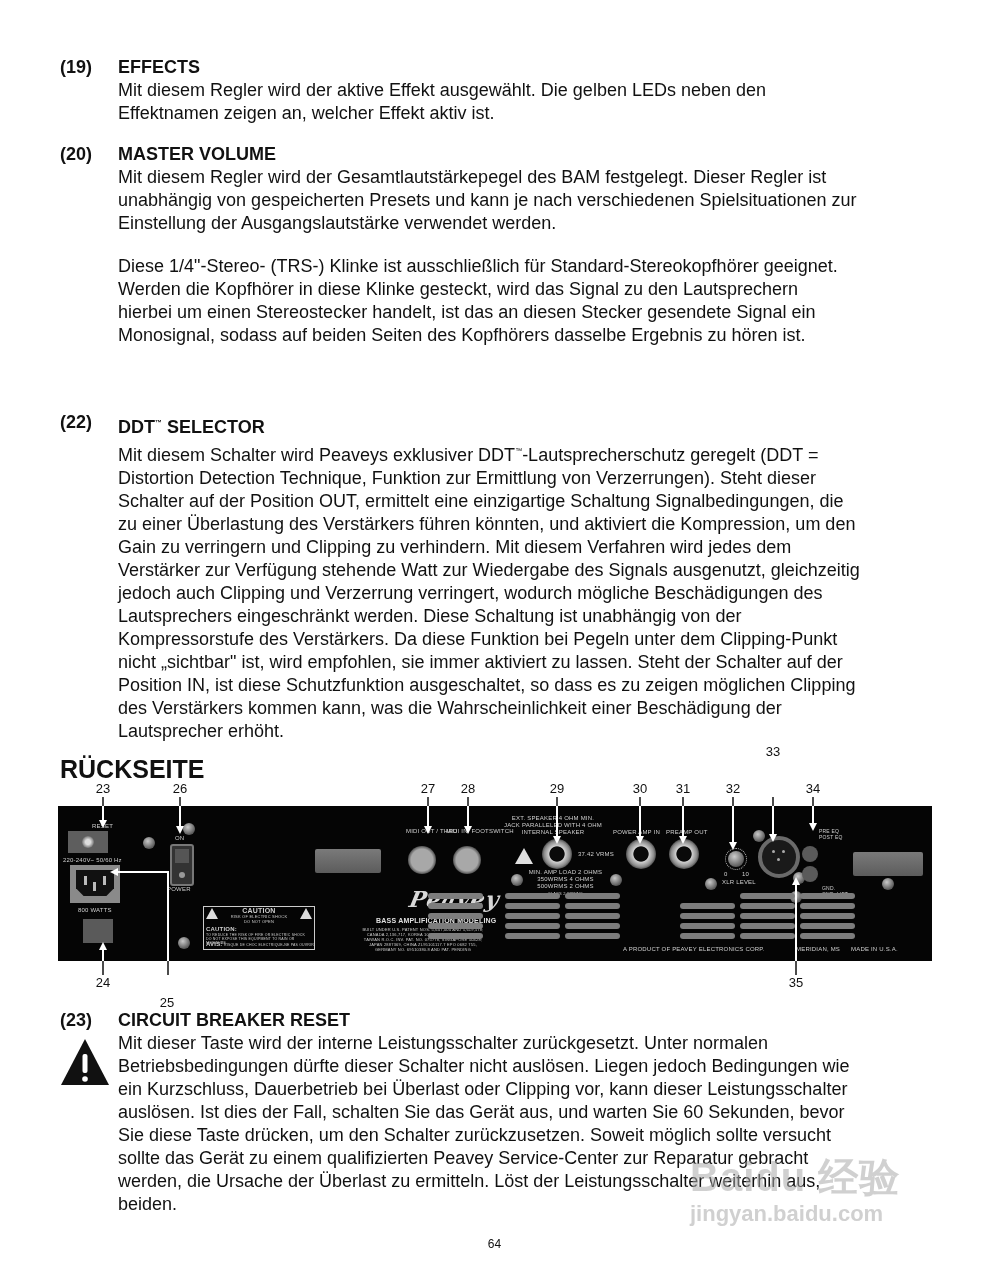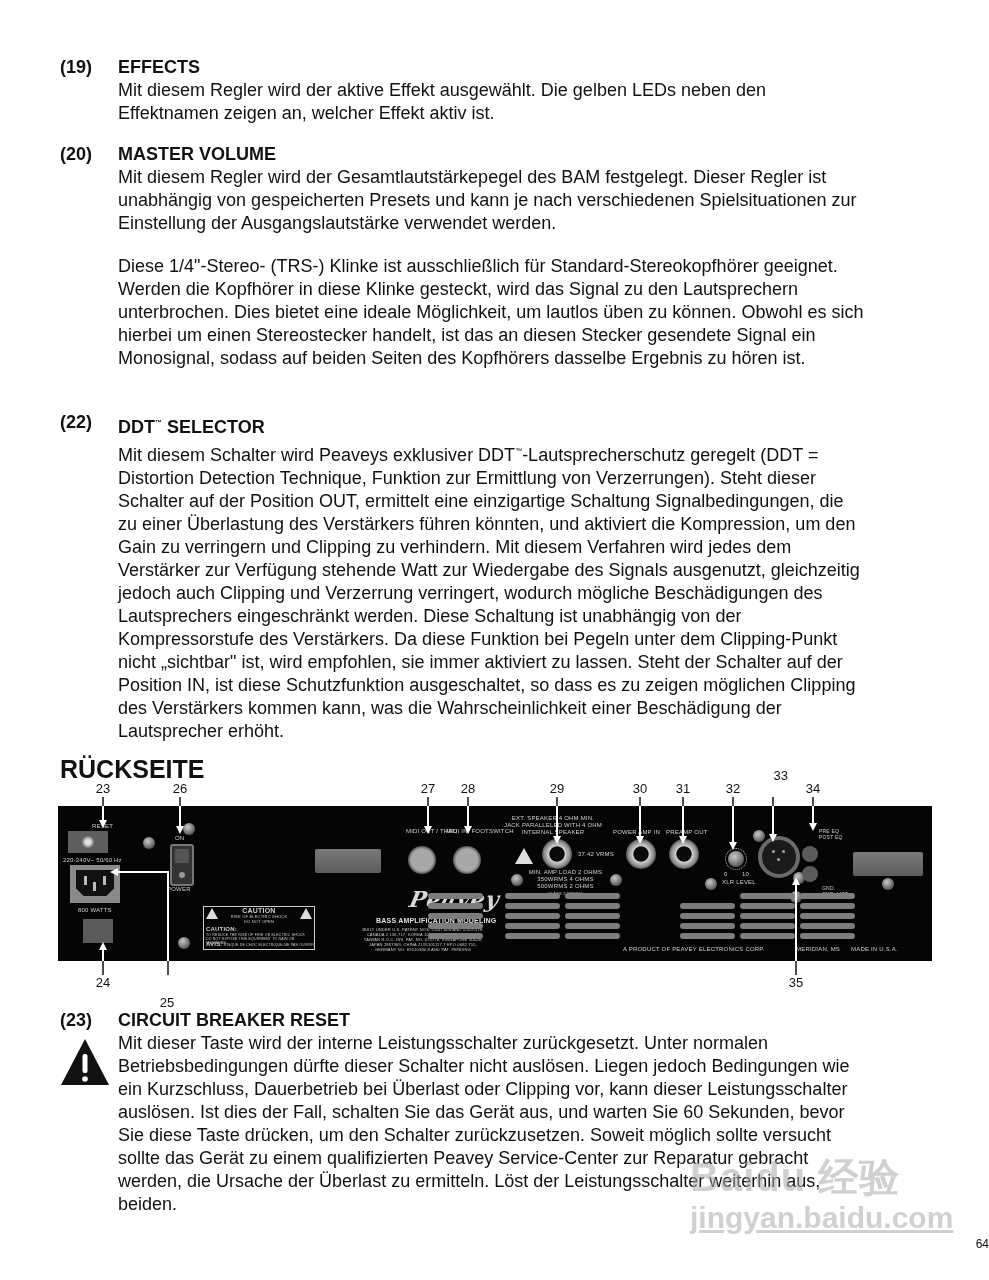--- a/index.html
+++ b/index.html
@@ -24,24 +24,24 @@
   .ptext { position: absolute; color: #cfcfcf; font-size: 6px; line-height: 7px; white-space: nowrap; letter-spacing: 0.2px; }
   .ptext.c { text-align: center; }
 
   .grille { position: absolute; width: 72px; height: 8px; border-radius: 4px; background: #7d7d7d; }
   .screw { position: absolute; width: 12px; height: 12px; border-radius: 50%; background: radial-gradient(circle at 40% 35%, #c9c9c9, #5a5a5a 70%); }
   .jack { position: absolute; width: 30px; height: 30px; border-radius: 50%; background: radial-gradient(circle, #0a0a0a 34%, #d0d0d0 38%, #8c8c8c 60%, #555 70%); }
   .din { position: absolute; width: 28px; height: 28px; border-radius: 50%; background: radial-gradient(circle, #a8a8a8 55%, #555 70%); }
   .blank-plate { position: absolute; height: 24px; background: linear-gradient(#7a7a7a, #5c5c5c); border-radius: 2px; }
 
   #warn-icon { position: absolute; left: 60px; top: 1038px; }
-  #page-number { position: absolute; top: 1237px; left: 0; width: 989px; text-align: right; font-size: 12px; }
+  #page-number { position: absolute; top: 1237px; left: 0; width: 989px; text-align: center; font-size: 12px; }
   #watermark { position: absolute; left: 690px; top: 1150px; color: rgba(170,170,170,0.55); font-weight: bold; }
   #watermark .wm-main { font-size: 40px; letter-spacing: 1px; }
-  #watermark .wm-sub { font-size: 30px; margin-top: -4px; text-decoration: underline; }
+  #watermark .wm-sub { font-size: 22px; margin-top: -4px; }
 </style>
 </head>
 <body>
 
 <div class="section" style="top:56px;">
   <div class="sec-head">
     <span class="sec-num">(19)</span>
     <span class="sec-title">EFFECTS</span>
   </div>
   <div class="sec-body">
@@ -59,21 +59,20 @@
     <p>Mit diesem Regler wird der Gesamtlautstärkepegel des BAM festgelegt. Dieser Regler ist</p>
     <p>unabhängig von gespeicherten Presets und kann je nach verschiedenen Spielsituationen zur</p>
     <p>Einstellung der Ausgangslautstärke verwendet werden.</p>
   </div>
 </div>
 
 <div class="section" style="top:255px;">
   <div class="sec-body">
     <p>Diese 1/4"-Stereo- (TRS-) Klinke ist ausschließlich für Standard-Stereokopfhörer geeignet.</p>
     <p>Werden die Kopfhörer in diese Klinke gesteckt, wird das Signal zu den Lautsprechern</p>
-    <p>unterbrochen. Dies bietet eine ideale Möglichkeit, um lautlos üben zu können. Obwohl es sich</p>
     <p>hierbei um einen Stereostecker handelt, ist das an diesen Stecker gesendete Signal ein</p>
     <p>Monosignal, sodass auf beiden Seiten des Kopfhörers dasselbe Ergebnis zu hören ist.</p>
   </div>
 </div>
 
 <div class="section" style="top:411px;">
   <div class="sec-head">
     <span class="sec-num">(22)</span>
     <span class="sec-title"><span>DDT</span><sup class="tm">™</sup><span> SELECTOR</span></span>
   </div>
@@ -97,21 +96,21 @@
 <div id="rear-heading">RÜCKSEITE</div>
 
 <div class="callout" style="left:88px; top:781px;">23</div>
 <div class="callout" style="left:165px; top:781px;">26</div>
 <div class="callout" style="left:413px; top:781px;">27</div>
 <div class="callout" style="left:453px; top:781px;">28</div>
 <div class="callout" style="left:542px; top:781px;">29</div>
 <div class="callout" style="left:625px; top:781px;">30</div>
 <div class="callout" style="left:668px; top:781px;">31</div>
 <div class="callout" style="left:718px; top:781px;">32</div>
-<div class="callout" style="left:758px; top:768px;text-align:right;">33</div>
+<div class="callout" style="left:758px; top:744px;">33</div>
 <div class="callout" style="left:798px; top:781px;">34</div>
 
 <div class="callout" style="left:88px; top:975px;">24</div>
 <div class="callout" style="left:152px; top:975px;margin-top:20px;">25</div>
 <div class="callout" style="left:781px; top:975px;">35</div>
 
 <div id="panel">
 
   <div class="ptext" style="left:34px; top:17px;">RESET</div>
   <div style="position:absolute; left:10px; top:25px; width:40px; height:22px; background:#5e5e5e;">

